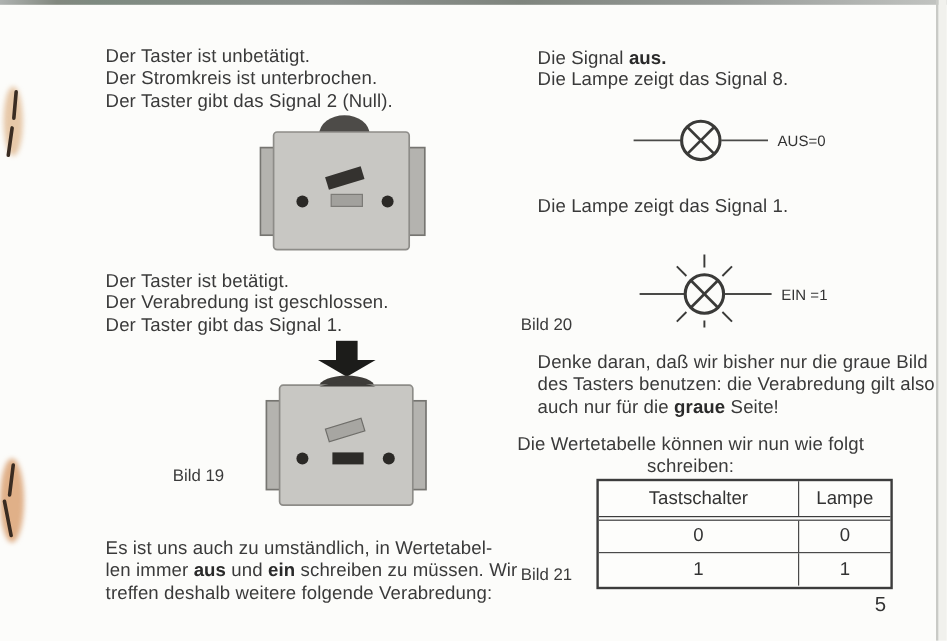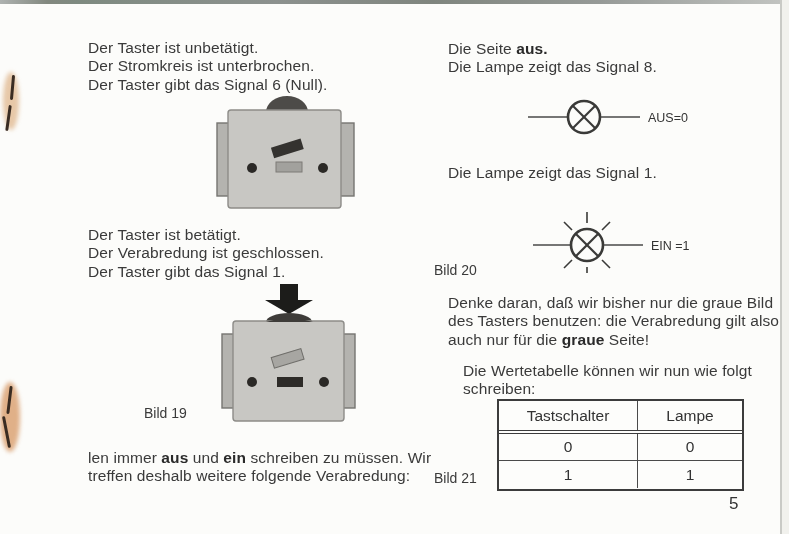--- a/index.html
+++ b/index.html
@@ -31,42 +31,42 @@
   .halo.orange{background:rgba(205,125,60,.6);}
   
   .tt{position:absolute;left:497px;top:399px;width:247px;height:92px;
       border:2px solid #3c3c3c;box-sizing:border-box;background:#fdfdfb;}
   .tt-row{display:flex;box-sizing:border-box;}
   .tt-head{height:33px;border-bottom:4px double #3c3c3c;}
   .tt-r1{height:27px;border-bottom:1px solid #4a4a4a;}
   .tt-r2{height:27px;}
   .tt-cell{box-sizing:border-box;display:flex;align-items:center;justify-content:center;
            font-size:15.5px;color:#333;}
-  .tt-c1{width:139px;border-right:1px solid #4a4a4a;}
+  .tt-c1{width:167px;border-right:1px solid #4a4a4a;}
   .tt-c2{flex:1;}
   svg{display:block;}
 </style>
 </head>
 <body>
 
 <div class="scan-top-band"></div>
 <div class="scan-right-paper"></div>
 <div class="scan-right-edge"></div>
 
 <div class="halo tan" style="left:3px;top:72px;width:16px;height:58px;"></div>
 <div class="mark" style="left:11px;top:75px;width:3px;height:25px;transform:rotate(5deg);"></div>
 <div class="mark" style="left:7px;top:105px;width:3px;height:26px;transform:rotate(8deg);"></div>
 <div class="halo orange" style="left:0px;top:382px;width:20px;height:70px;"></div>
 <div class="mark" style="left:8px;top:386px;width:3px;height:28px;transform:rotate(7deg);"></div>
 <div class="mark" style="left:5px;top:416px;width:3px;height:32px;transform:rotate(-11deg);"></div>
 
 <div class="tb" style="left:45px;top:39px;">
   <div>Der Taster ist unbetätigt.</div>
   <div>Der Stromkreis ist unterbrochen.</div>
-  <div>Der Taster gibt das Signal 6 (Null).</div>
+  <div>Der Taster gibt das Signal 2 (Null).</div>
 </div>
 
 <div class="fig" style="left:216px;top:87px;">
   <svg width="140" height="132" viewBox="0 0 140 132">
     <ellipse cx="71" cy="25" rx="21" ry="16" fill="#4d4b48"></ellipse>
     <rect x="1" y="36" width="14" height="73" fill="#b4b3af" stroke="#767571" stroke-width="1.4"></rect>
     <rect x="124" y="36" width="14" height="73" fill="#b4b3af" stroke="#767571" stroke-width="1.4"></rect>
     <rect x="12" y="23" width="113" height="98" rx="3" fill="#c8c7c3" stroke="#8d8c88" stroke-width="1.4"></rect>
     <rect x="56" y="56" width="31" height="11" transform="rotate(-17 71 62)" fill="#34322f"></rect>
     <rect x="60" y="75" width="26" height="10" fill="#a2a19d" stroke="#7c7b77" stroke-width="1"></rect>
@@ -90,29 +90,30 @@
     <rect x="123" y="54" width="14" height="74" fill="#b4b3af" stroke="#767571" stroke-width="1.4"></rect>
     <rect x="15" y="41" width="111" height="100" rx="3" fill="#c8c7c3" stroke="#8d8c88" stroke-width="1.4"></rect>
     <path d="M 48 42 L 71 36 L 95 42 Z" fill="#3e3c39"></path>
     <rect x="54" y="73" width="31" height="11" transform="rotate(-17 69 78)" fill="#a7a6a2" stroke="#6f6e6a" stroke-width="1"></rect>
     <rect x="59" y="97" width="26" height="10" fill="#2d2b28"></rect>
     <circle cx="34" cy="102" r="5" fill="#2b2926"></circle>
     <circle cx="106" cy="102" r="5" fill="#2b2926"></circle>
   </svg>
 </div>
 
-<div class="cap" style="left:144px;top:405px;">Bild 19</div>
+<div class="cap" style="left:144px;top:388px;">Bild 19</div>
 
 <div class="tb" style="left:45px;top:449px;">
+  <div>Es ist uns auch zu umständlich, in Wertetabel-</div>
   <div><span>len immer </span><b>aus</b><span> und </span><b>ein</b><span> schreiben zu müssen. Wir</span></div>
   <div>treffen deshalb weitere folgende Verabredung:</div>
 </div>
 
 <div class="tb" style="left:405px;top:40px;">
-  <div><span>Die Seite </span><b>aus.</b></div>
+  <div><span>Die Signal </span><b>aus.</b></div>
   <div>Die Lampe zeigt das Signal 8.</div>
 </div>
 
 <div class="fig" style="left:522px;top:96px;">
   <svg width="190" height="44" viewBox="0 0 190 44">
     <line x1="6" y1="21" x2="45" y2="21" stroke="#4a4a48" stroke-width="1.6"></line>
     <circle cx="62" cy="21" r="16" fill="none" stroke="#3a3a38" stroke-width="2.6"></circle>
     <line x1="51" y1="10" x2="73" y2="32" stroke="#3a3a38" stroke-width="2.2"></line>
     <line x1="51" y1="32" x2="73" y2="10" stroke="#3a3a38" stroke-width="2.2"></line>
     <line x1="79" y1="21" x2="118" y2="21" stroke="#4a4a48" stroke-width="1.6"></line>
@@ -142,21 +143,21 @@
 </div>
 
 <div class="cap" style="left:434px;top:262px;">Bild 20</div>
 
 <div class="tb" style="left:405px;top:294px;">
   <div>Denke daran, daß wir bisher nur die graue Bild</div>
   <div>des Tasters benutzen: die Verabredung gilt also</div>
   <div><span>auch nur für die </span><b>graue</b><span> Seite!</span></div>
 </div>
 
-<div class="tb" style="left:420px;top:362px;">
+<div class="tb" style="left:388px;top:362px;text-align:center;">
   <div>Die Wertetabelle können wir nun wie folgt</div>
   <div>schreiben:</div>
 </div>
 
 <div class="tt">
   <div class="tt-row tt-head">
     <div class="tt-cell tt-c1">Tastschalter</div>
     <div class="tt-cell tt-c2">Lampe</div>
   </div>
   <div class="tt-row tt-r1">

